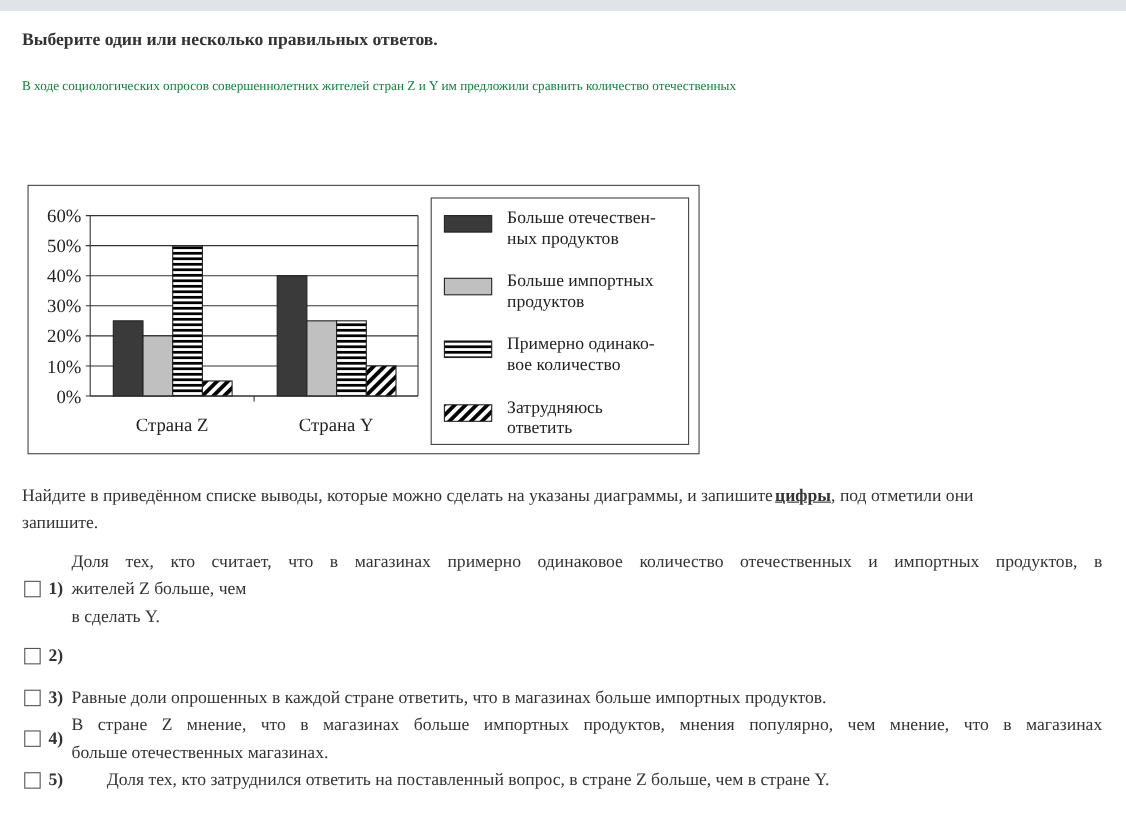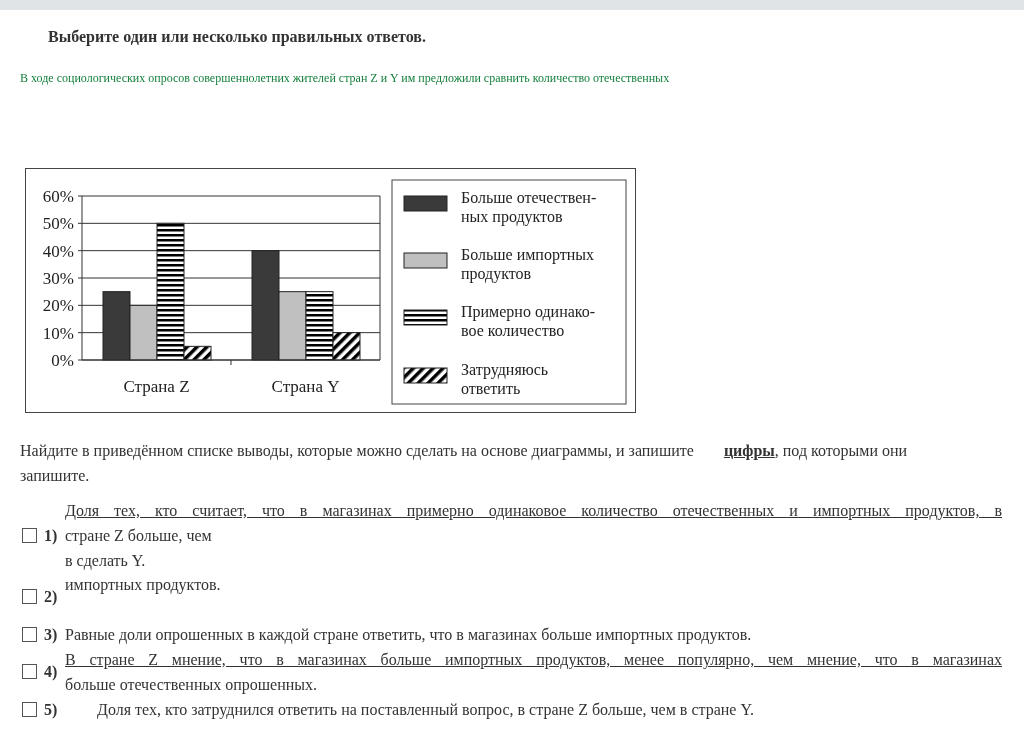--- a/index.html
+++ b/index.html
@@ -2,33 +2,33 @@
 <html><head>
 <meta charset="utf-8">
 <style>
   html, body { margin: 0; padding: 0; }
   body {
     width: 1024px; height: 750px; overflow: hidden; background: #ffffff;
     font-family: "Liberation Serif", "DejaVu Serif", serif; color: #333333;
     position: relative;
   }
   .topbar { position: absolute; left: 0; top: 0; width: 1024px; height: 10px; background: #e1e4e6; }
-  .instruction { position: absolute; left: 20px; top: 28px; font-size: 16px; font-weight: bold; color: #333; margin-left: 28px; }
+  .instruction { position: absolute; left: 20px; top: 28px; font-size: 16px; font-weight: bold; color: #333; }
   .intro { position: absolute; left: 20px; top: 66px; width: 990px; font-size: 12px; line-height: 25px; color: #15803d; }
   .intro div { white-space: nowrap; }
   .chart-wrap { position: absolute; left: 25px; top: 168px; width: 611px; height: 245px; border: 1px solid #444; box-sizing: border-box; }
   .chart-svg { position: absolute; left: 0; top: 0; }
   .find { position: absolute; left: 20px; top: 438px; width: 990px; font-size: 16px; line-height: 25px; color: #333; }
-  .find .kw { font-weight: bold; text-decoration: underline; margin-left: 30px; }
+  .find .kw { font-weight: bold; text-decoration: underline; margin-left: 2px; }
   .option { position: absolute; left: 22px; width: 980px; font-size: 16px; line-height: 25px; color: #333; }
   .option .cb { position: absolute; left: 0; width: 15px; height: 15px; border: 1px solid #555; background: #fff; box-sizing: border-box; cursor: pointer; }
   .option .num { position: absolute; left: 22px; font-weight: bold; }
   .option .txt { position: absolute; left: 43px; width: 937px; text-align: justify; }
   .option .txt .ln { display: block; white-space: nowrap; }
-  .option .txt .just { text-align: justify; text-align-last: justify; display: block; text-decoration: underline; }
+  .option .txt .just { text-align: justify; text-align-last: justify; display: block; }
 </style>
 </head>
 <body>
 
 <div class="topbar"></div>
 
 <div class="instruction">Выберите один или несколько правильных ответов.</div>
 
 <div class="intro">
   <div>В ходе социологических опросов совершеннолетних жителей стран  Z и Y им предложили сравнить количество отечественных</div>
@@ -99,54 +99,53 @@
         <text x="435" y="148" font-size="16" font-family="Liberation Serif, serif" fill="#222">Примерно одинако-</text>
         <text x="435" y="167" font-size="16" font-family="Liberation Serif, serif" fill="#222">вое количество</text>
         <rect x="378" y="199" width="43" height="15" fill="url(#pat-diag)" stroke="#222" stroke-width="1"></rect>
         <text x="435" y="206" font-size="16" font-family="Liberation Serif, serif" fill="#222">Затрудняюсь</text>
         <text x="435" y="225" font-size="16" font-family="Liberation Serif, serif" fill="#222">ответить</text>
       </g>
   </svg>
 </div>
 
 <div class="find">
-  <div><span>Найдите в приведённом списке выводы, которые можно сделать на основе диаграммы, и запишите</span><span class="kw">цифры</span><span>, под которыми они</span></div>
+  <div><span>Найдите в приведённом списке выводы, которые можно сделать на указаны диаграммы, и запишите</span><span class="kw">цифры</span><span>, под отметили они</span></div>
   <div>запишите.</div>
 </div>
 
 <div id="options-container">
     <div class="option" style="top: 498px; height: 75px;">
       <div class="cb" style="top: 30px;"></div>
       <div class="num" style="top: 25px;">1)</div>
       <div class="txt" style="top: 0px;">
         <span class="just" style="margin-left: 0px;">Доля тех, кто считает, что в магазинах примерно одинаковое количество отечественных и импортных продуктов, в</span>
-        <span class="ln">стране Z больше, чем</span>
+        <span class="ln">жителей Z больше, чем</span>
         <span class="ln">в сделать Y.</span>
       </div>
     </div>
     <div class="option" style="top: 572px; height: 50px;">
       <div class="cb" style="top: 17px;"></div>
       <div class="num" style="top: 12px;">2)</div>
       <div class="txt" style="top: 0px;">
-        <span class="ln">импортных продуктов.</span>
       </div>
     </div>
     <div class="option" style="top: 622px; height: 25px;">
       <div class="cb" style="top: 5px;"></div>
       <div class="num" style="top: 0px;">3)</div>
       <div class="txt" style="top: 0px;">
         <span class="ln">Равные доли опрошенных в каждой стране ответить, что в магазинах больше импортных продуктов.</span>
       </div>
     </div>
     <div class="option" style="top: 647px; height: 50px;">
       <div class="cb" style="top: 17px;"></div>
       <div class="num" style="top: 12px;">4)</div>
       <div class="txt" style="top: 0px;">
-        <span class="just">В стране Z мнение, что в магазинах больше импортных продуктов, менее популярно, чем мнение, что в магазинах</span>
-        <span class="ln">больше отечественных опрошенных.</span>
+        <span class="just">В стране Z мнение, что в магазинах больше импортных продуктов, мнения популярно, чем мнение, что в магазинах</span>
+        <span class="ln">больше отечественных магазинах.</span>
       </div>
     </div>
     <div class="option" style="top: 697px; height: 25px;">
       <div class="cb" style="top: 5px;"></div>
       <div class="num" style="top: 0px;">5)</div>
       <div class="txt" style="top: 0px; margin-left: 32px;">
         <span class="ln">Доля тех, кто затруднился ответить на поставленный вопрос, в стране  Z больше, чем в стране Y.</span>
       </div>
     </div>
   </div>

